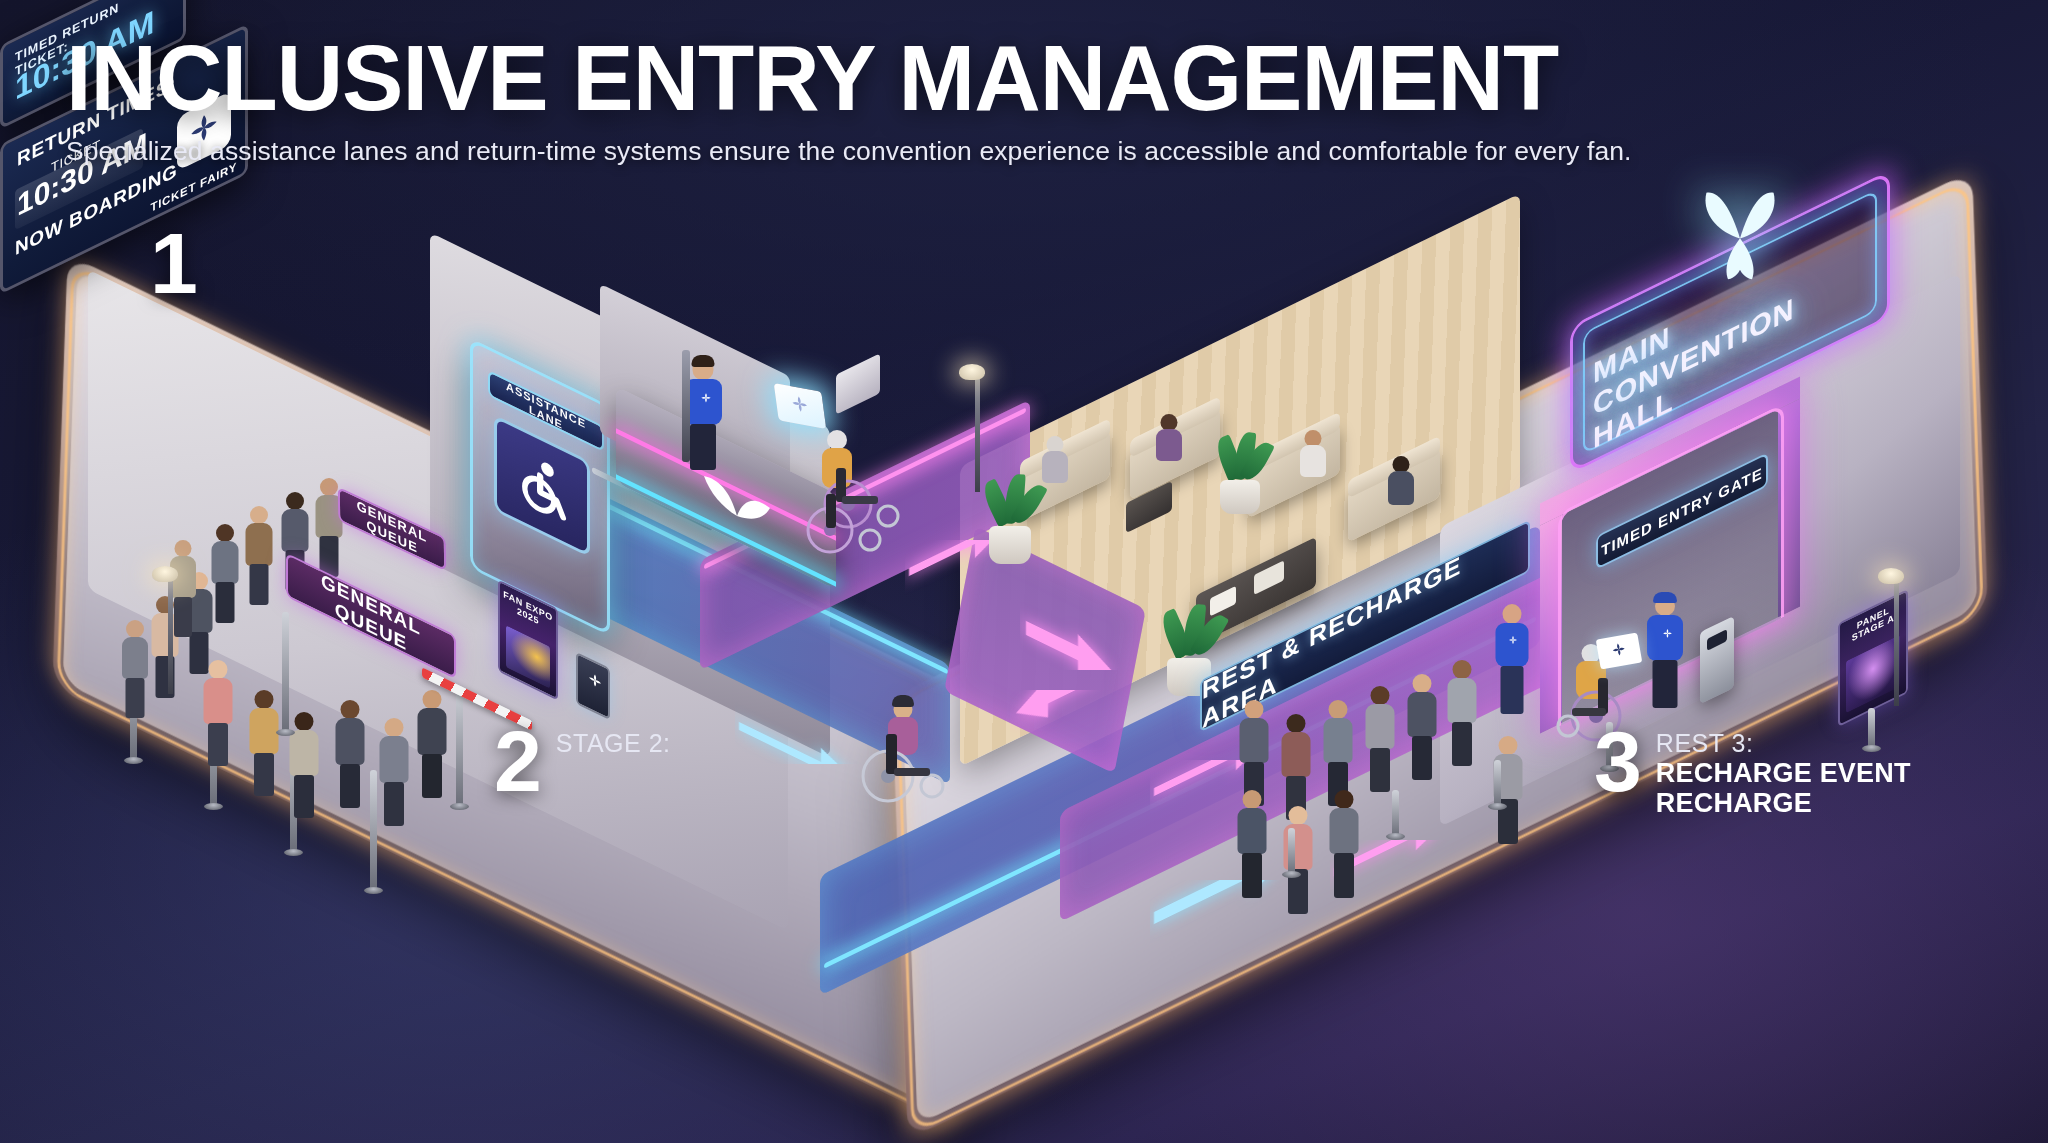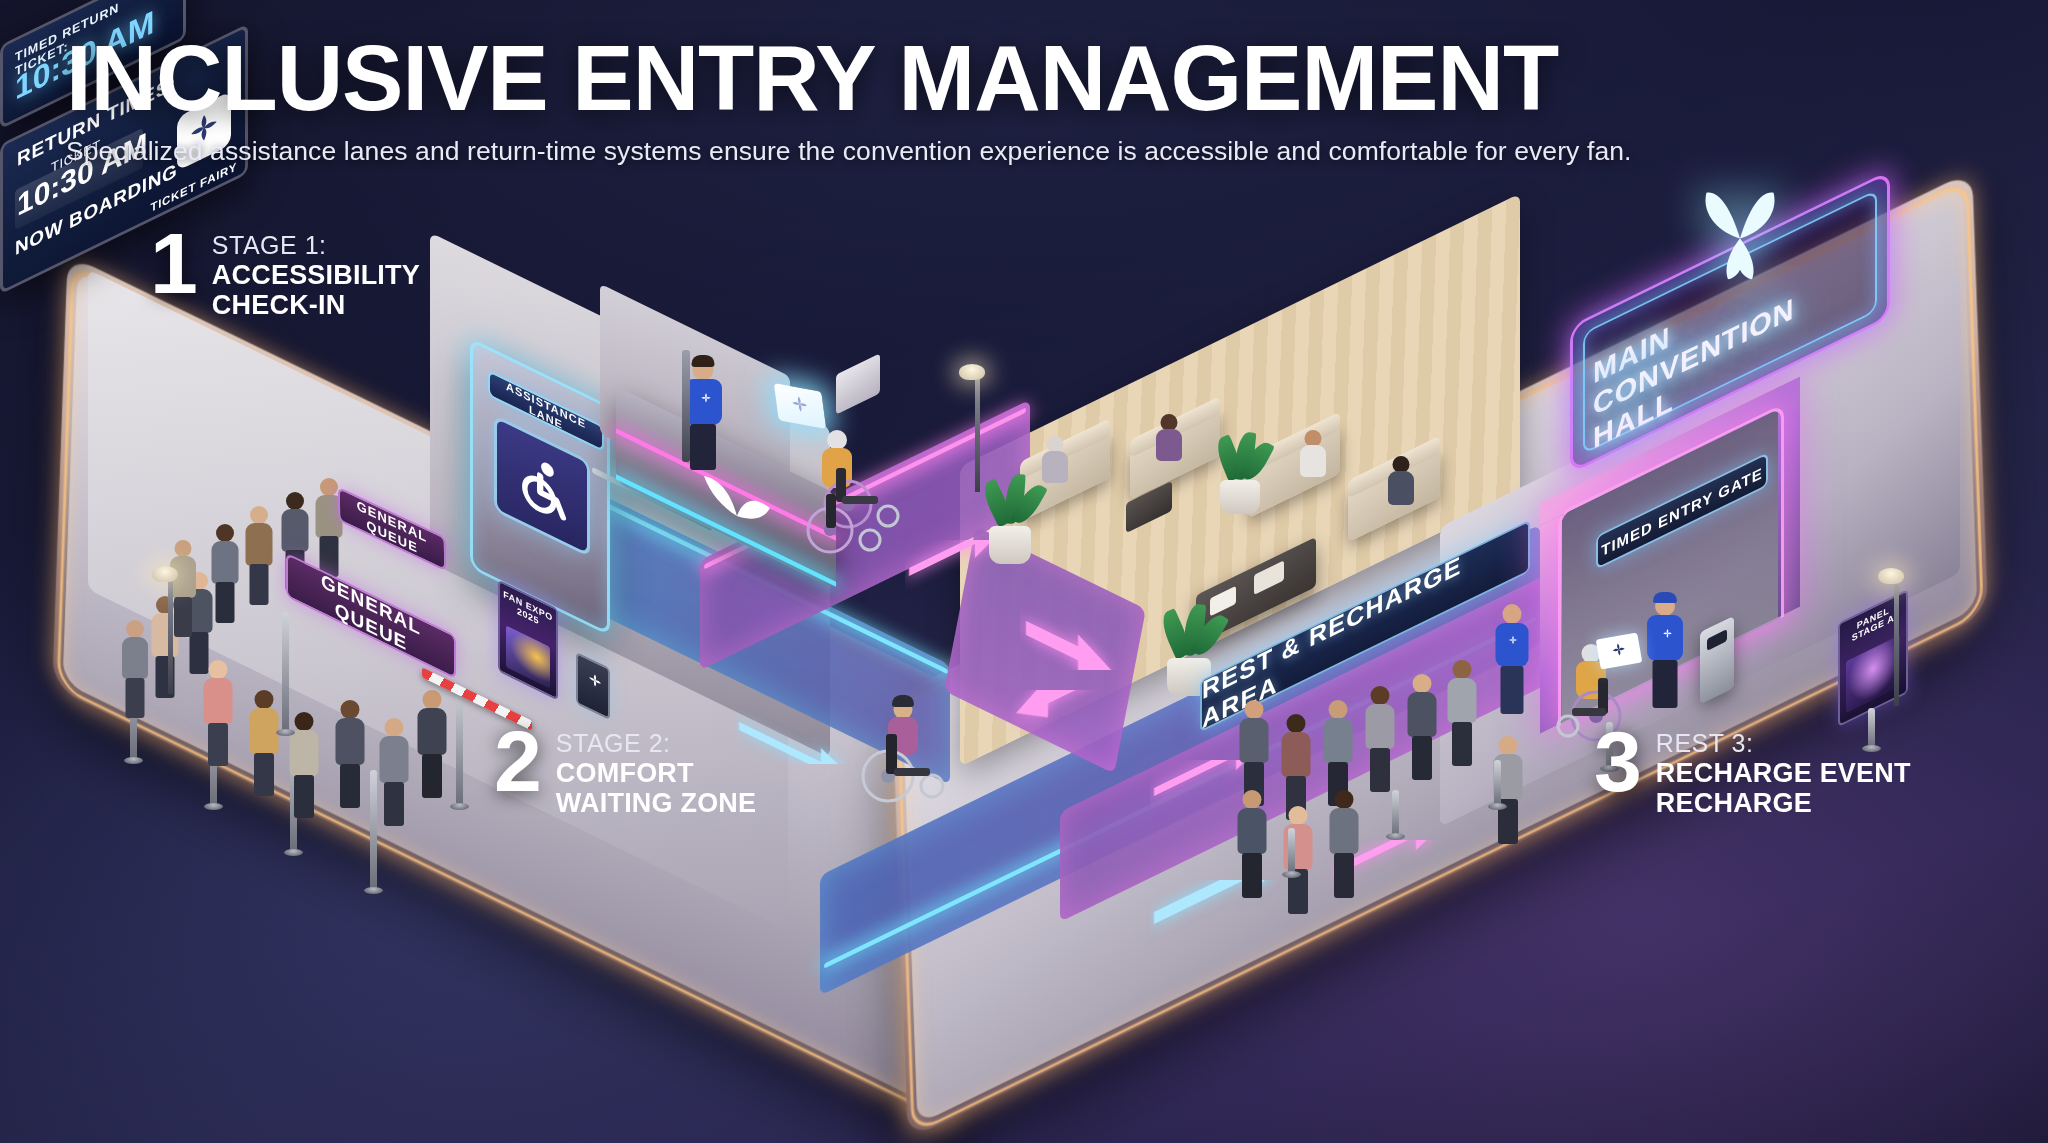--- a/index.html
+++ b/index.html
@@ -750,37 +750,26 @@
       <circle cx="30" cy="38" r="6" fill="#8e6fae"></circle>
       <circle cx="70" cy="48" r="10" stroke="#c3c7d4" stroke-width="3" fill="none"></circle>
       <rect x="26" y="2" width="10" height="34" rx="3" fill="#26262e"></rect>
     </svg>
   </div>
 
 </div>
 
 <div class="stage" id="stage1">
   <div class="num">1</div>
-  <div class="txt">
-    <div class="kicker">STAGE 1:</div>
-    <div class="name">
-      <div>ACCESSIBILITY</div>
-      <div>CHECK-IN</div>
-    </div>
-  </div>
 </div>
 
 <div class="stage" id="stage2">
   <div class="num">2</div>
   <div class="txt">
     <div class="kicker">STAGE 2:</div>
-    <div class="name">
-      <div>COMFORT</div>
-      <div>WAITING ZONE</div>
-    </div>
   </div>
 </div>
 
 <div class="stage" id="stage3">
   <div class="num">3</div>
   <div class="txt">
     <div class="kicker">REST 3:</div>
     <div class="name">
       <div>RECHARGE EVENT</div>
       <div>RECHARGE</div>

